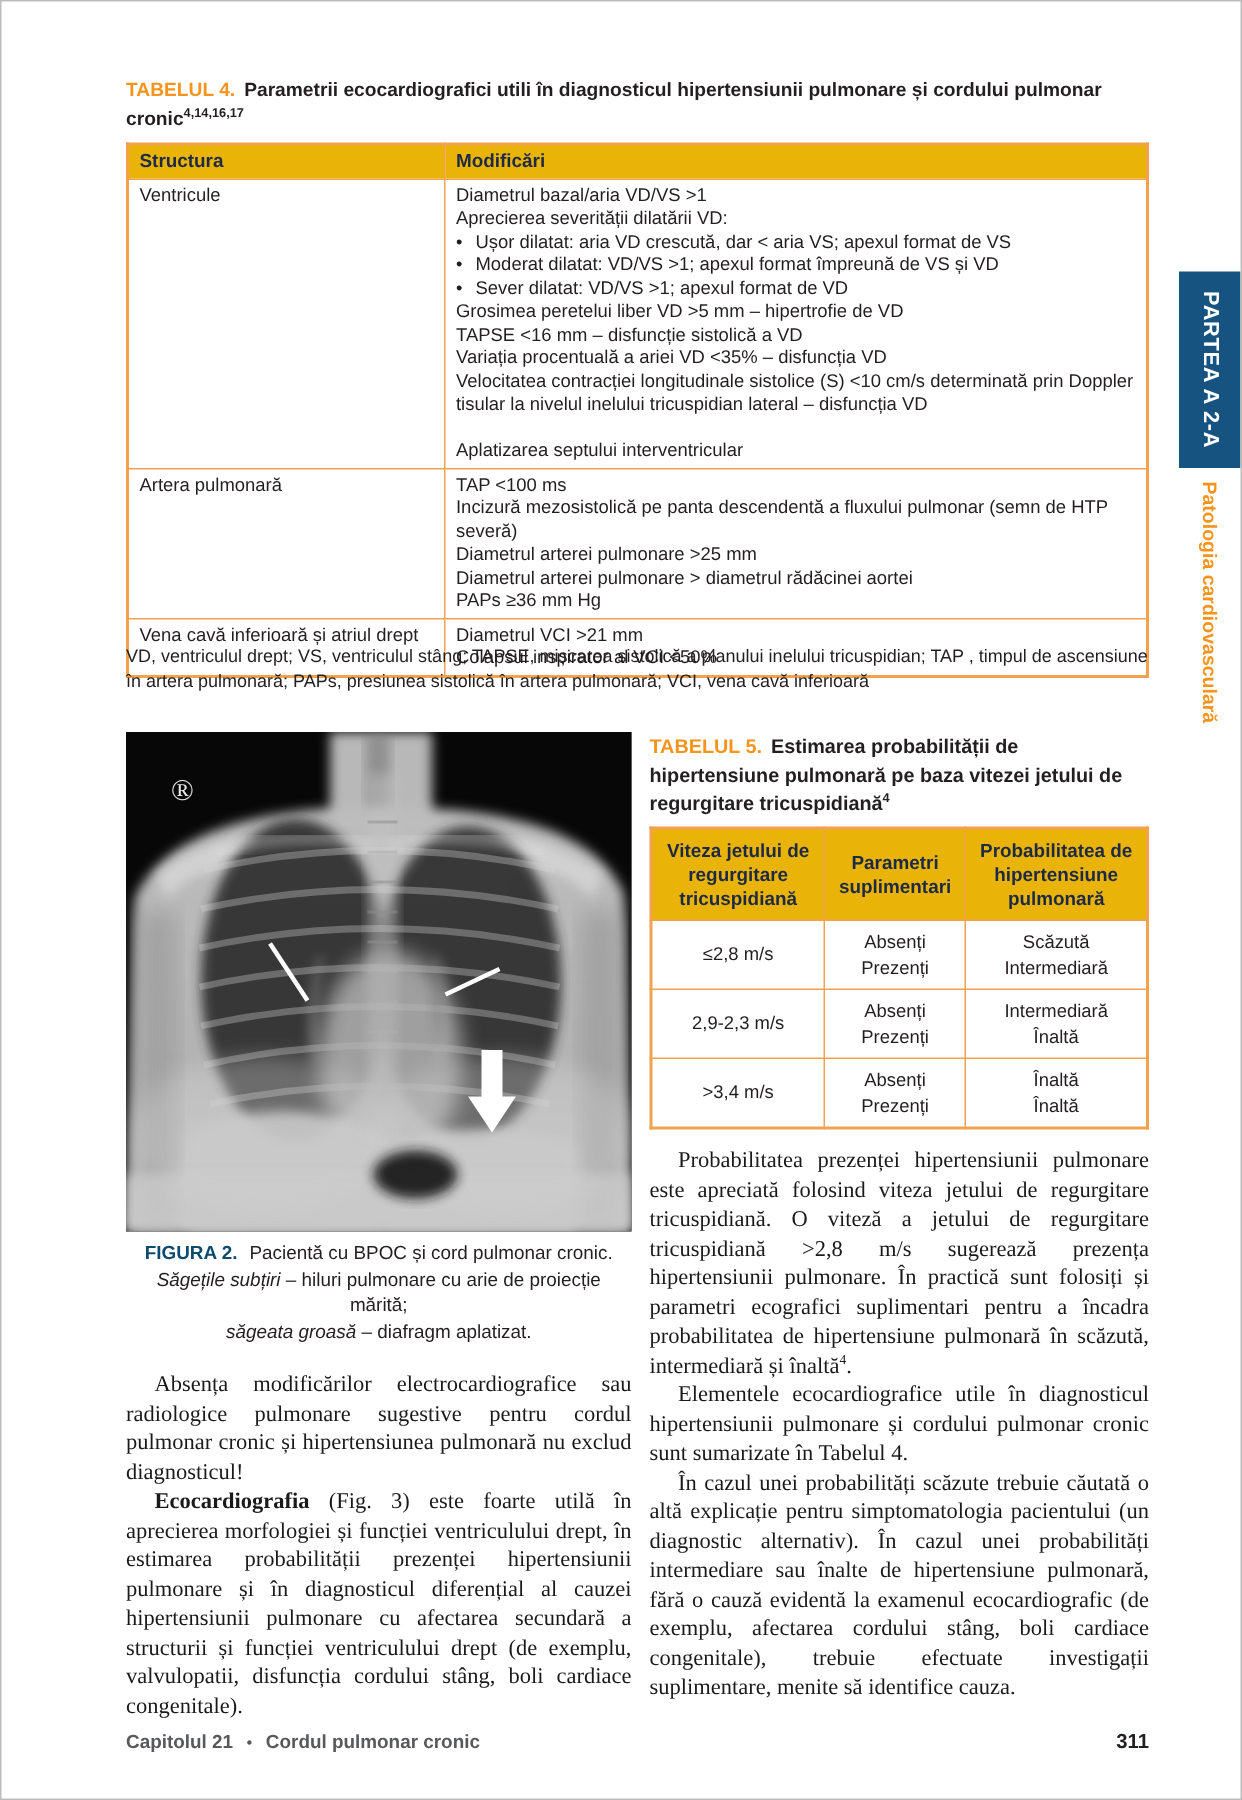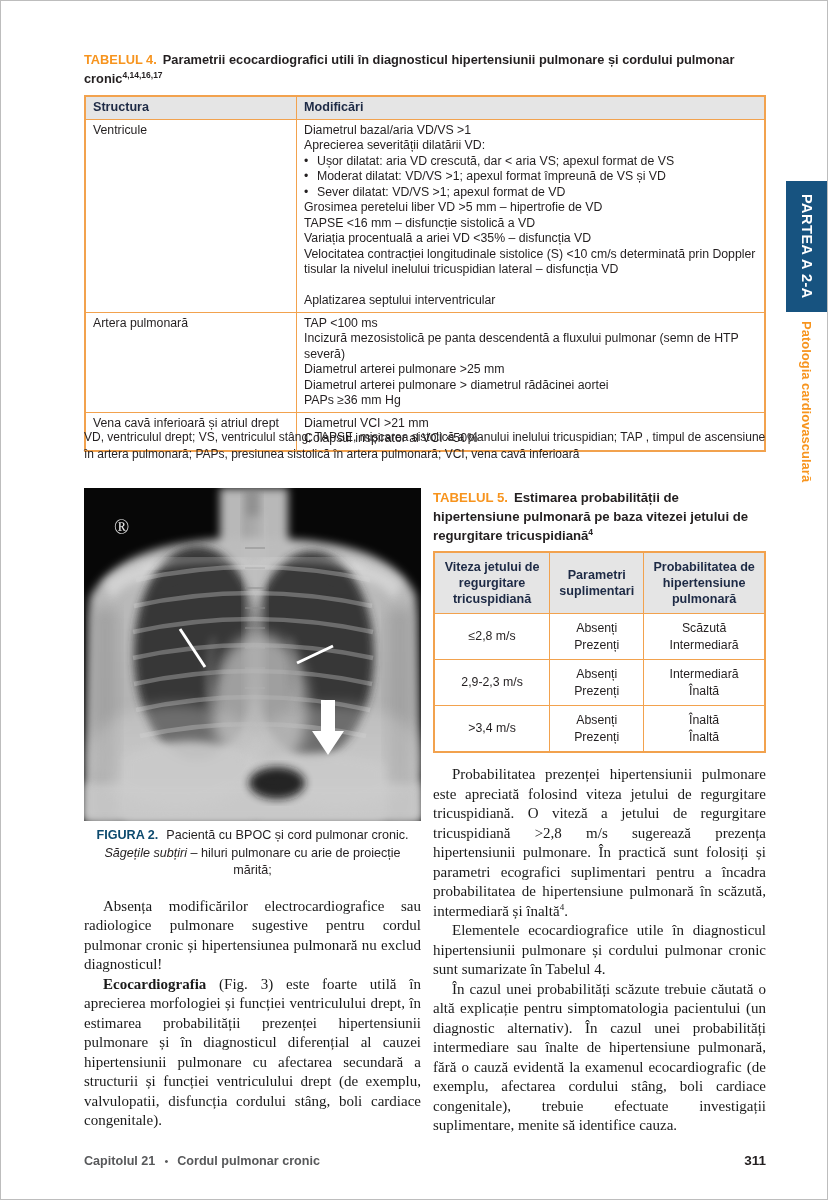--- a/index.html
+++ b/index.html
@@ -12,21 +12,21 @@
   .tbl-title{font-weight:bold;font-size:12.8px;line-height:18.5px;color:#231f20;}
   .tbl-label{color:#f7941e;margin-right:6px;font-weight:bold;}
   sup.refs{font-size:8.5px;vertical-align:super;line-height:0;}
   
   table.otable{border-collapse:collapse;width:100%;background:#fff;}
   table.otable th,table.otable td{
     border:1.5px solid #f2a24e;padding:3px 7px;vertical-align:top;
     font-size:12.3px;line-height:15.5px;color:#231f20;
   }
   table.otable th{
-    background:#e5e5e5;font-weight:bold;color:#1d2a45;text-align:left;font-size:12.6px;
+    background:#eab308;font-weight:bold;color:#1d2a45;text-align:left;font-size:12.6px;
   }
   table.otable{border:2px solid #f2a24e;}
   .t4-line{min-height:15.5px;}
   .t4-line .bullet{display:inline-block;width:13px;}
   
   table.t5 th,table.t5 td{text-align:center;vertical-align:middle;}
   table.t5 th{line-height:16px;padding:6px 4px;}
   table.t5 td{padding:6px 4px;line-height:16.5px;}
   
   #table4-section{position:absolute;left:83px;top:50px;width:682px;}
@@ -226,20 +226,21 @@
           <line x1="213" y1="175" x2="249" y2="158" stroke="#ffffff" stroke-width="3"></line>
         </g>
 
         <polygon points="237,212 251,212 251,243 260,243 244,267 228,243 237,243" fill="#ffffff"></polygon>
       </svg>
       <div id="xray-marker">®</div>
     </figure>
     <figcaption id="fig-caption">
         <div><span class="cap-label">FIGURA 2.</span><span>Pacientă cu BPOC și cord pulmonar cronic.</span></div>
         <div><em>Săgețile subțiri</em><span> – hiluri pulmonare cu arie de proiecție mărită;</span></div>
+        <div><em>săgeata groasă</em><span> – diafragm aplatizat.</span></div>
       </figcaption>
     <div id="left-copy" class="body-copy">
         <p><span>Absența modificărilor electrocardiografice sau radiologice pulmonare sugestive pentru cordul pulmonar cronic și hipertensiunea pulmonară nu exclud diagnosticul!</span></p>
         <p><b>Ecocardiografia</b><span> (Fig. 3) este foarte utilă în aprecierea morfologiei și funcției ventriculului drept, în estimarea probabilității prezenței hipertensiunii pulmonare și în diagnosticul diferențial al cauzei hipertensiunii pulmonare cu afectarea secundară a structurii și funcției ventriculului drept (de exemplu, valvulopatii, disfuncția cordului stâng, boli cardiace congenitale).</span></p>
       </div>
   </div>
 
   <div id="col-right">
     <div id="table5-title" class="tbl-title">
       <span class="tbl-label">TABELUL 5.</span><span>Estimarea probabilității de hipertensiune pulmonară pe baza vitezei jetului de regurgitare tricuspidiană</span><sup class="refs">4</sup>

